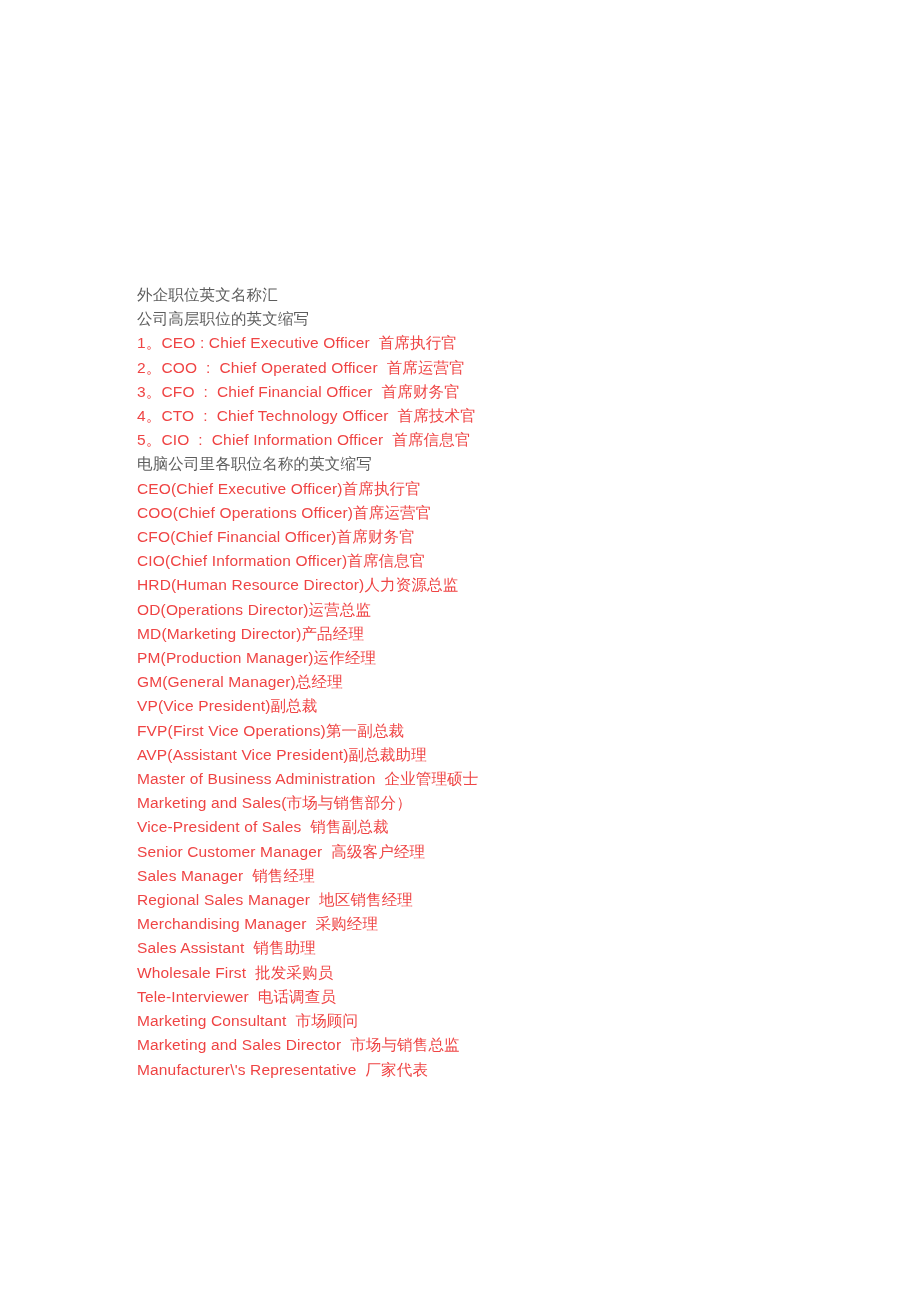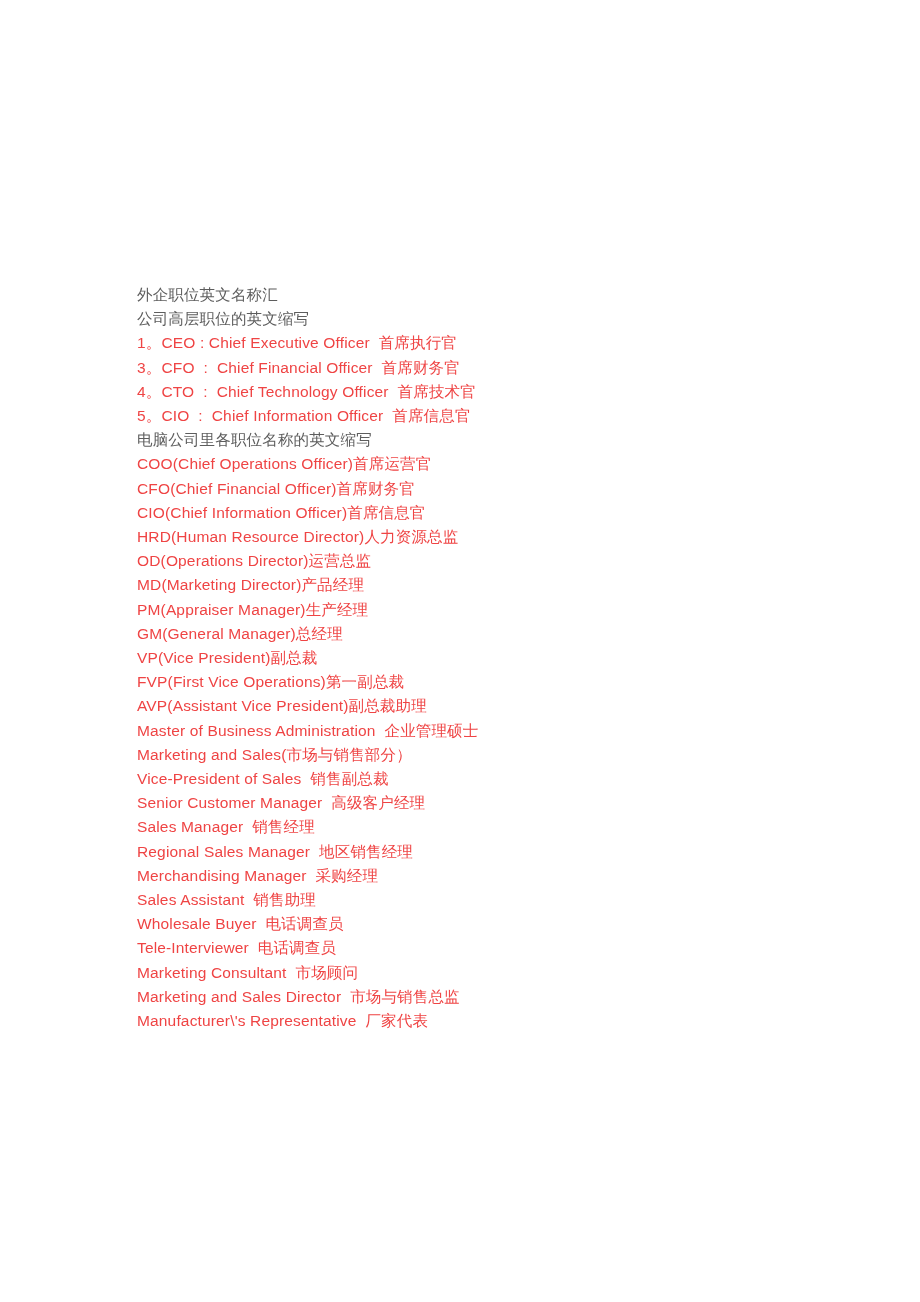--- a/index.html
+++ b/index.html
@@ -47,42 +47,44 @@
   }
 </style>
 </head>
 <body>
 
 <div id="page">
   <div id="doc-body">
       <div class="doc-line heading">外企职位英文名称汇</div>
       <div class="doc-line heading">公司高层职位的英文缩写</div>
       <div class="doc-line">1。CEO : Chief Executive Officer  首席执行官</div>
+      <div class="doc-line">2。COO  :  Chief Operated Officer  首席运营官</div>
       <div class="doc-line">3。CFO  :  Chief Financial Officer  首席财务官</div>
       <div class="doc-line">4。CTO  :  Chief Technology Officer  首席技术官</div>
       <div class="doc-line">5。CIO  :  Chief Information Officer  首席信息官</div>
       <div class="doc-line heading">电脑公司里各职位名称的英文缩写</div>
+      <div class="doc-line">CEO(Chief Executive Officer)首席执行官</div>
       <div class="doc-line">COO(Chief Operations Officer)首席运营官</div>
       <div class="doc-line">CFO(Chief Financial Officer)首席财务官</div>
       <div class="doc-line">CIO(Chief Information Officer)首席信息官</div>
       <div class="doc-line">HRD(Human Resource Director)人力资源总监</div>
       <div class="doc-line">OD(Operations Director)运营总监</div>
       <div class="doc-line">MD(Marketing Director)产品经理</div>
-      <div class="doc-line">PM(Appraiser Manager)生产经理</div>
+      <div class="doc-line">PM(Production Manager)运作经理</div>
       <div class="doc-line">GM(General Manager)总经理</div>
       <div class="doc-line">VP(Vice President)副总裁</div>
       <div class="doc-line">FVP(First Vice Operations)第一副总裁</div>
       <div class="doc-line">AVP(Assistant Vice President)副总裁助理</div>
       <div class="doc-line">Master of Business Administration  企业管理硕士</div>
       <div class="doc-line">Marketing and Sales(市场与销售部分）</div>
       <div class="doc-line">Vice-President of Sales  销售副总裁</div>
       <div class="doc-line">Senior Customer Manager  高级客户经理</div>
       <div class="doc-line">Sales Manager  销售经理</div>
       <div class="doc-line">Regional Sales Manager  地区销售经理</div>
       <div class="doc-line">Merchandising Manager  采购经理</div>
       <div class="doc-line">Sales Assistant  销售助理</div>
-      <div class="doc-line">Wholesale Buyer  电话调查员</div>
+      <div class="doc-line">Wholesale First  批发采购员</div>
       <div class="doc-line">Tele-Interviewer  电话调查员</div>
       <div class="doc-line">Marketing Consultant  市场顾问</div>
       <div class="doc-line">Marketing and Sales Director  市场与销售总监</div>
       <div class="doc-line">Manufacturer\'s Representative  厂家代表</div>
     </div>
 </div>
 
 </body></html>

